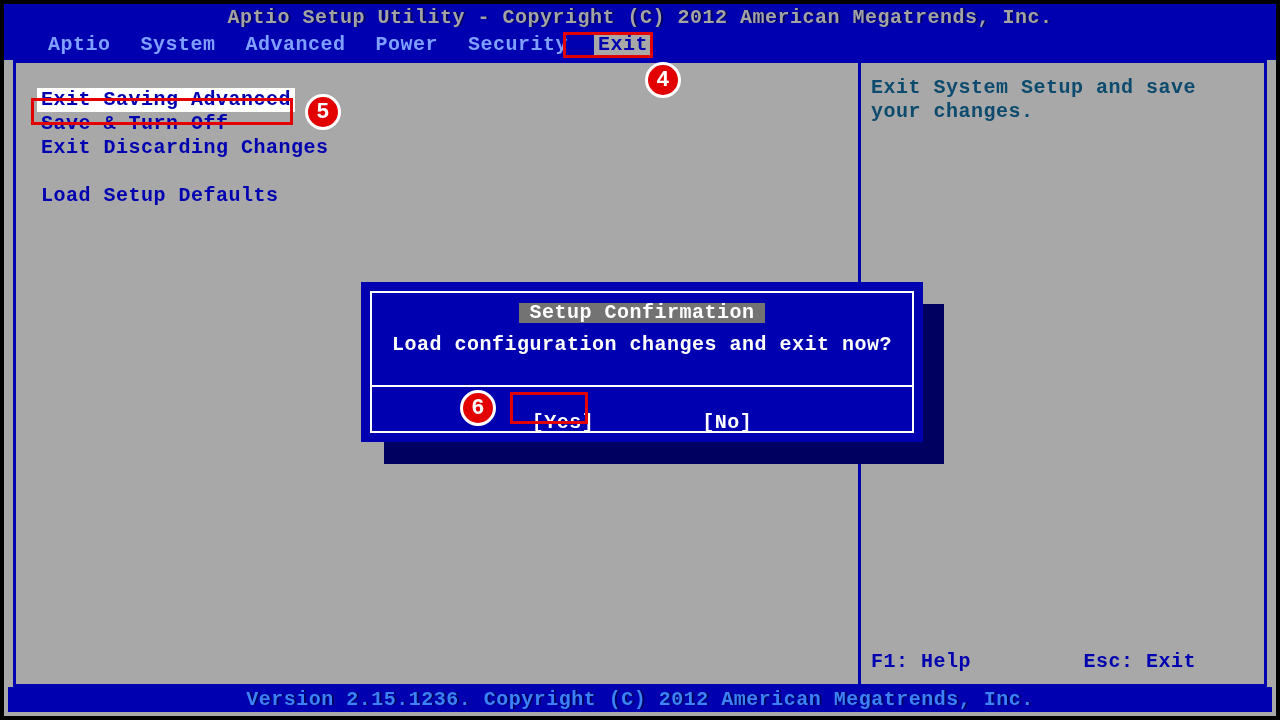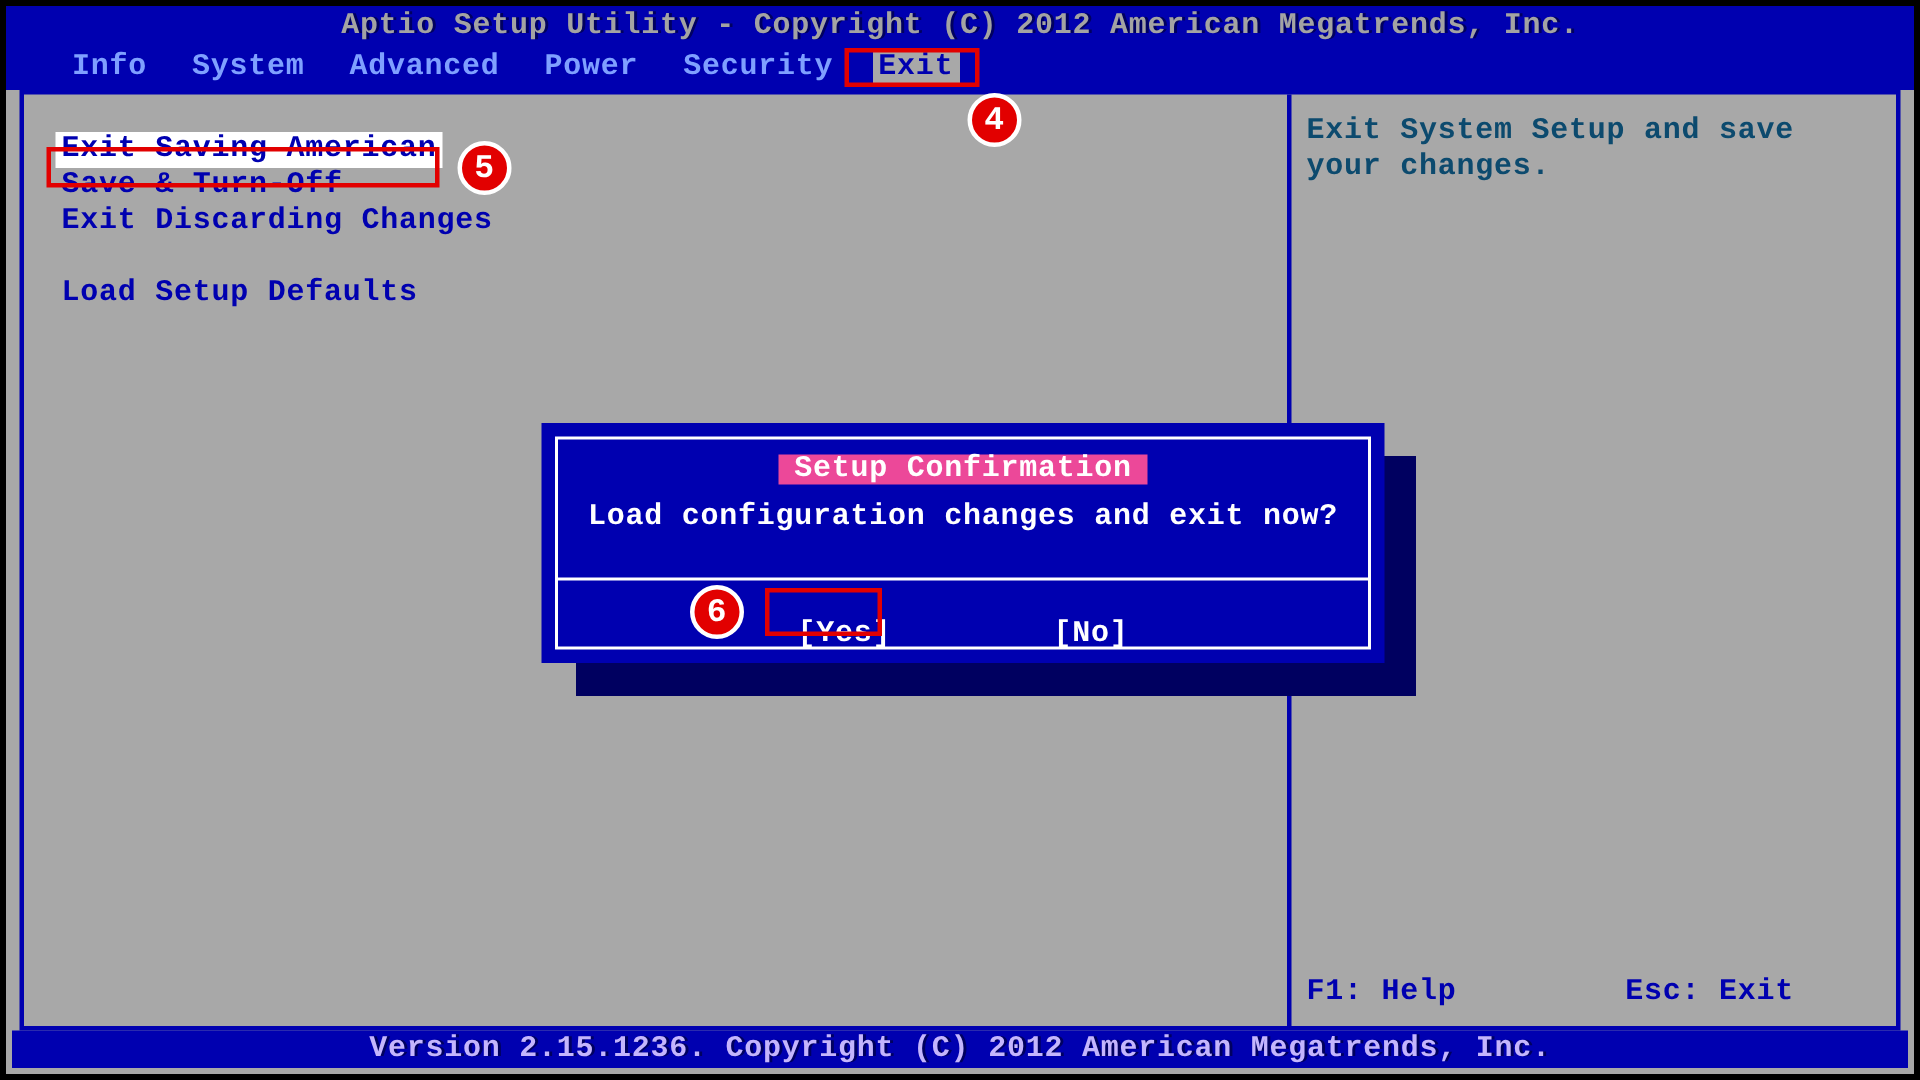--- a/index.html
+++ b/index.html
@@ -124,21 +124,21 @@
     color: #0000b0;
   }
   .help-hint span.col { display: inline-block; }
   .help-hint .c1 { width: 200px; }
 
   
   .footer {
     position: absolute;
     left: 4px; right: 4px; bottom: 4px;
     background: #0000b0;
-    color: #c4b5fd;
+    color: #3b82f6;
     text-align: center;
     line-height: 25px;
     text-shadow: 2px 0 0 #000060;
   }
 
   
   .dialog-shadow {
     position: absolute;
     left: 380px; top: 300px;
     width: 560px; height: 160px;
@@ -156,21 +156,21 @@
     position: absolute;
     left: 9px; top: 9px; right: 9px; bottom: 9px;
     border: 2px solid #fff;
   }
   .dialog-title-wrap {
     position: absolute;
     top: -2px; left: 0; right: 0;
     text-align: center;
   }
   .dialog-title {
-    background: #ec4899;
+    background: #737373;
     padding: 0 10px;
     display: inline-block;
     line-height: 20px;
     margin-top: 12px;
   }
   .dialog-msg {
     text-align: center;
     margin-top: 40px;
     line-height: 24px;
   }
@@ -202,35 +202,35 @@
 
 </style>
 </head>
 <body>
 
 <div class="monitor">
 
   <div class="topbar">
     <div class="title">Aptio Setup Utility - Copyright (C) 2012 American Megatrends, Inc.</div>
     <div class="menubar">
-      <span class="tab">Info</span>
+      <span class="tab">Aptio</span>
       <span class="tab">System</span>
       <span class="tab">Advanced</span>
       <span class="tab">Power</span>
       <span class="tab">Security</span>
       <span class="tab active">Exit</span>
     </div>
   </div>
 
   <div class="panels">
     <div class="panels-frame"></div>
     <div class="divider"></div>
 
     <div class="left-pane">
-      <div class="item selected">Exit Saving American</div>
+      <div class="item selected">Exit Saving Advanced</div>
       <div class="item">Save &amp; Turn-Off</div>
       <div class="item">Exit Discarding Changes</div>
       <div class="spacer"></div>
       <div class="item">Load Setup Defaults</div>
     </div>
 
     <div class="right-pane">Exit System Setup and save your changes.</div>
 
     <div class="help-hint">
       <span class="col c1">F1: Help</span>

